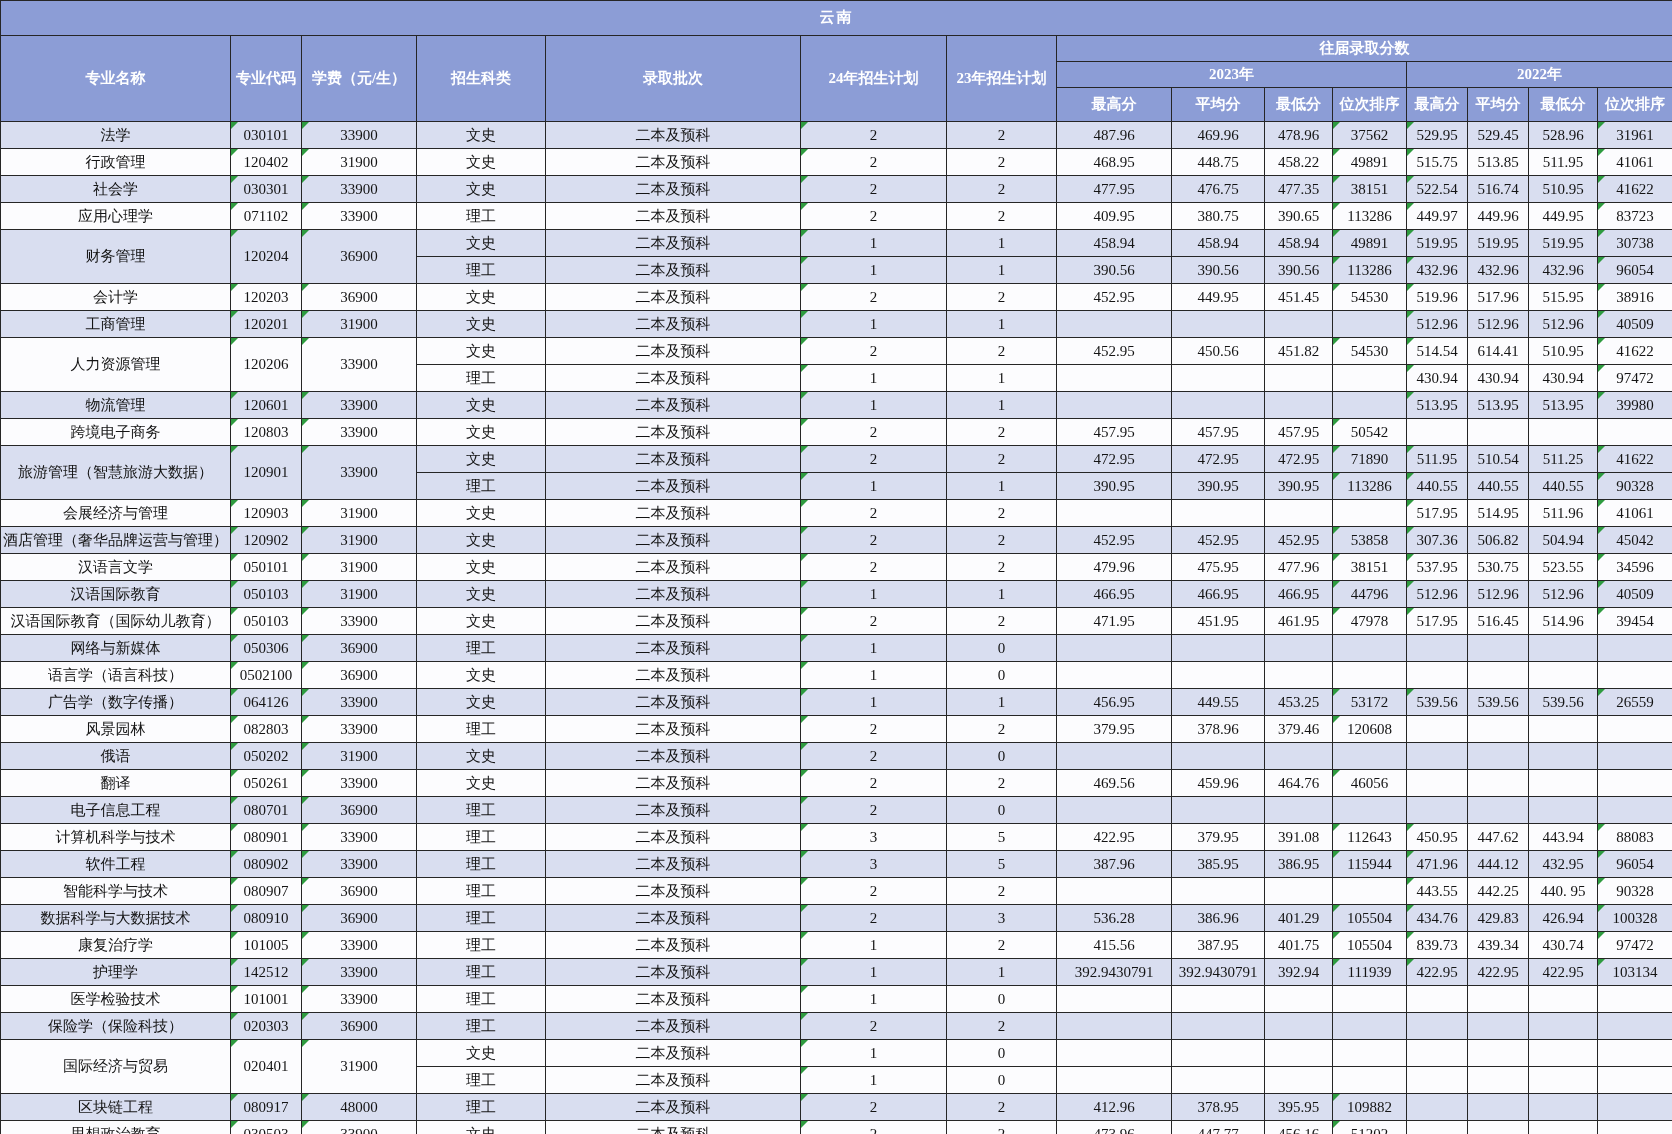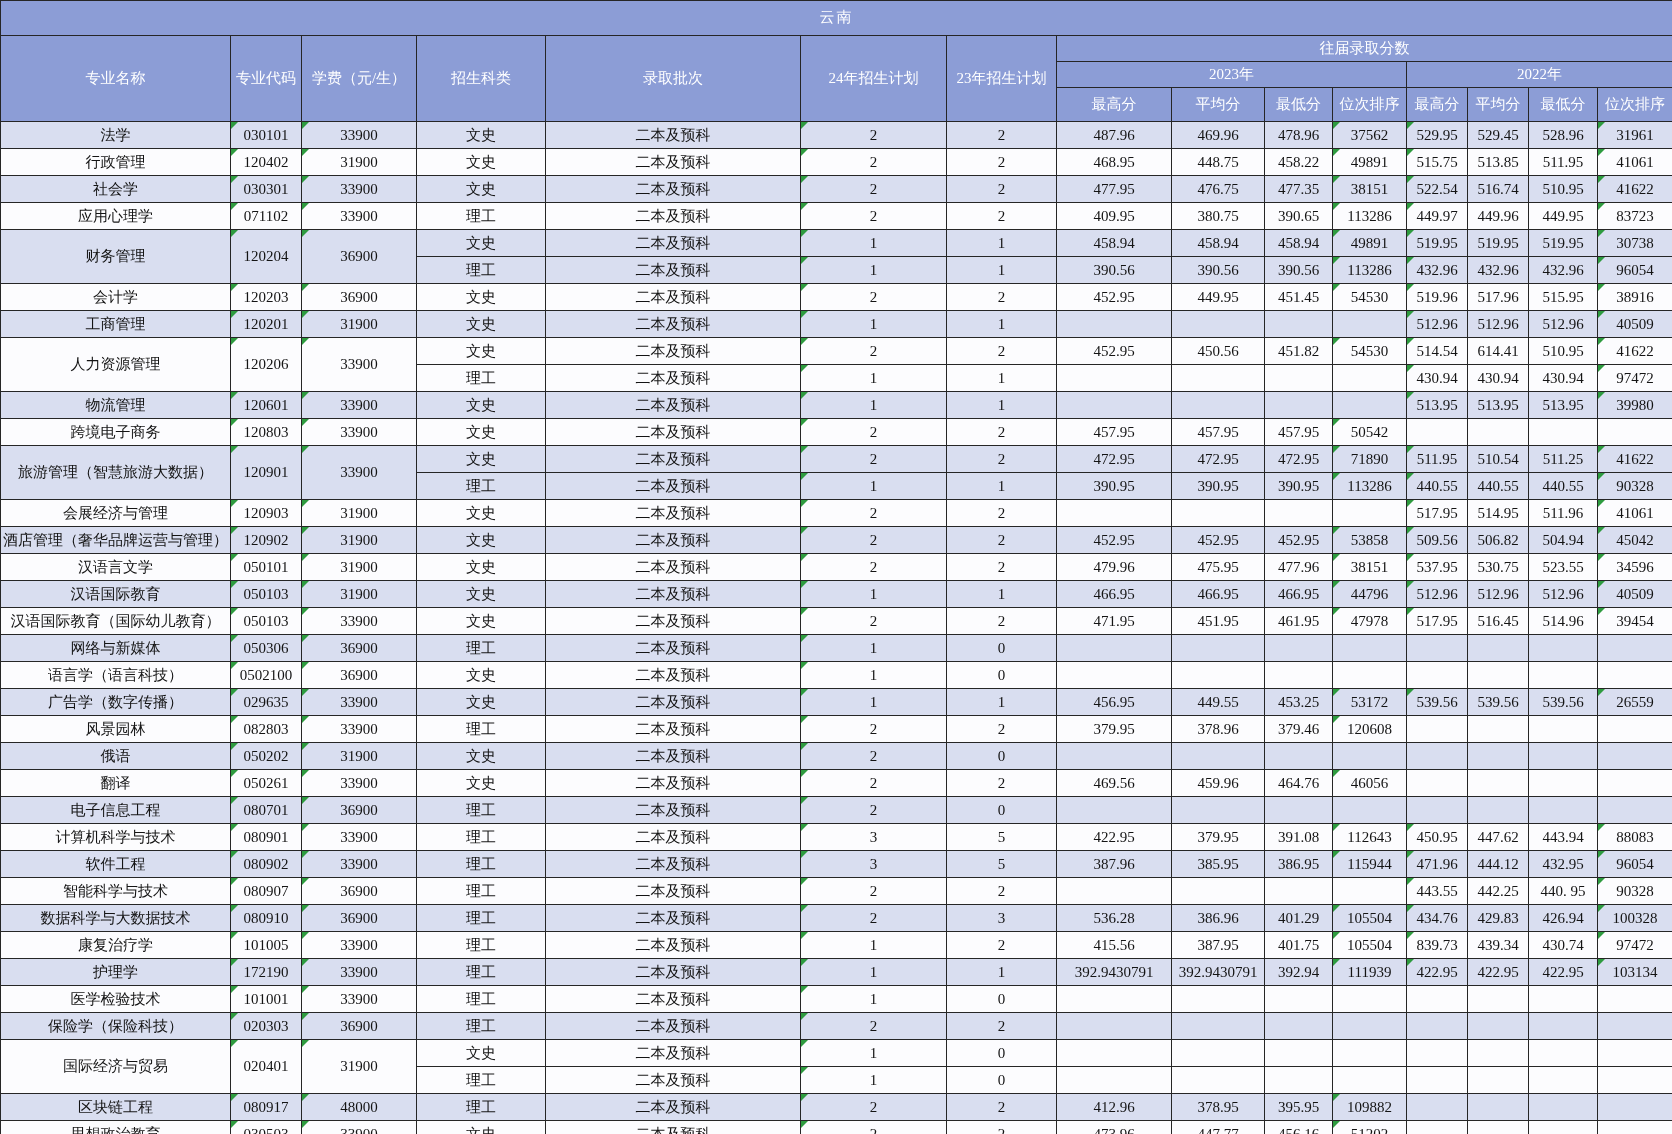--- a/index.html
+++ b/index.html
@@ -18,21 +18,21 @@
     border-collapse:collapse;table-layout:fixed;
     font-family:"Liberation Serif","DejaVu Serif",serif;
   }
   th,td{
     border:1px solid var(--border);
     text-align:center;vertical-align:middle;
     padding:0 2px;overflow:hidden;white-space:normal;
   }
   thead th{
     background:var(--header-bg);color:var(--header-text);
-    font-weight:normal;font-size:15px;line-height:1.15;
+    font-weight:bold;font-size:15px;line-height:1.15;
   }
   tr.title-row th{height:34px;font-size:15px;letter-spacing:2px;}
   tr.hr1{height:26px;}
   tr.hr2{height:26px;}
   tr.hr3{height:34px;}
   tbody td{
     font-size:15px;color:var(--cell-text);
     height:26px;position:relative;line-height:1.1;
   }
   tr.alt td{background:var(--alt-bg);}
@@ -345,21 +345,21 @@
         <td class="gc">120902</td>
         <td class="gc">31900</td>
         <td>文史</td>
         <td>二本及预科</td>
         <td class="gc">2</td>
         <td>2</td>
         <td>452.95</td>
         <td>452.95</td>
         <td>452.95</td>
         <td class="gc">53858</td>
-        <td class="gc">509.56</td>
+        <td class="gc">307.36</td>
         <td>506.82</td>
         <td>504.94</td>
         <td class="gc">45042</td>
       </tr>
       <tr class="plain">
         <td>汉语言文学</td>
         <td class="gc">050101</td>
         <td class="gc">31900</td>
         <td>文史</td>
         <td>二本及预科</td>
@@ -437,21 +437,21 @@
         <td></td>
         <td></td>
         <td></td>
         <td></td>
         <td></td>
         <td></td>
         <td></td>
       </tr>
       <tr class="alt">
         <td>广告学（数字传播）</td>
-        <td class="gc">029635</td>
+        <td class="gc">064126</td>
         <td class="gc">33900</td>
         <td>文史</td>
         <td>二本及预科</td>
         <td class="gc">1</td>
         <td>1</td>
         <td>456.95</td>
         <td>449.55</td>
         <td>453.25</td>
         <td class="gc">53172</td>
         <td class="gc">539.56</td>
@@ -607,21 +607,21 @@
         <td>387.95</td>
         <td>401.75</td>
         <td class="gc">105504</td>
         <td class="gc">839.73</td>
         <td>439.34</td>
         <td>430.74</td>
         <td class="gc">97472</td>
       </tr>
       <tr class="alt">
         <td>护理学</td>
-        <td class="gc">172190</td>
+        <td class="gc">142512</td>
         <td class="gc">33900</td>
         <td>理工</td>
         <td>二本及预科</td>
         <td class="gc">1</td>
         <td>1</td>
         <td>392.9430791</td>
         <td>392.9430791</td>
         <td>392.94</td>
         <td class="gc">111939</td>
         <td class="gc">422.95</td>

